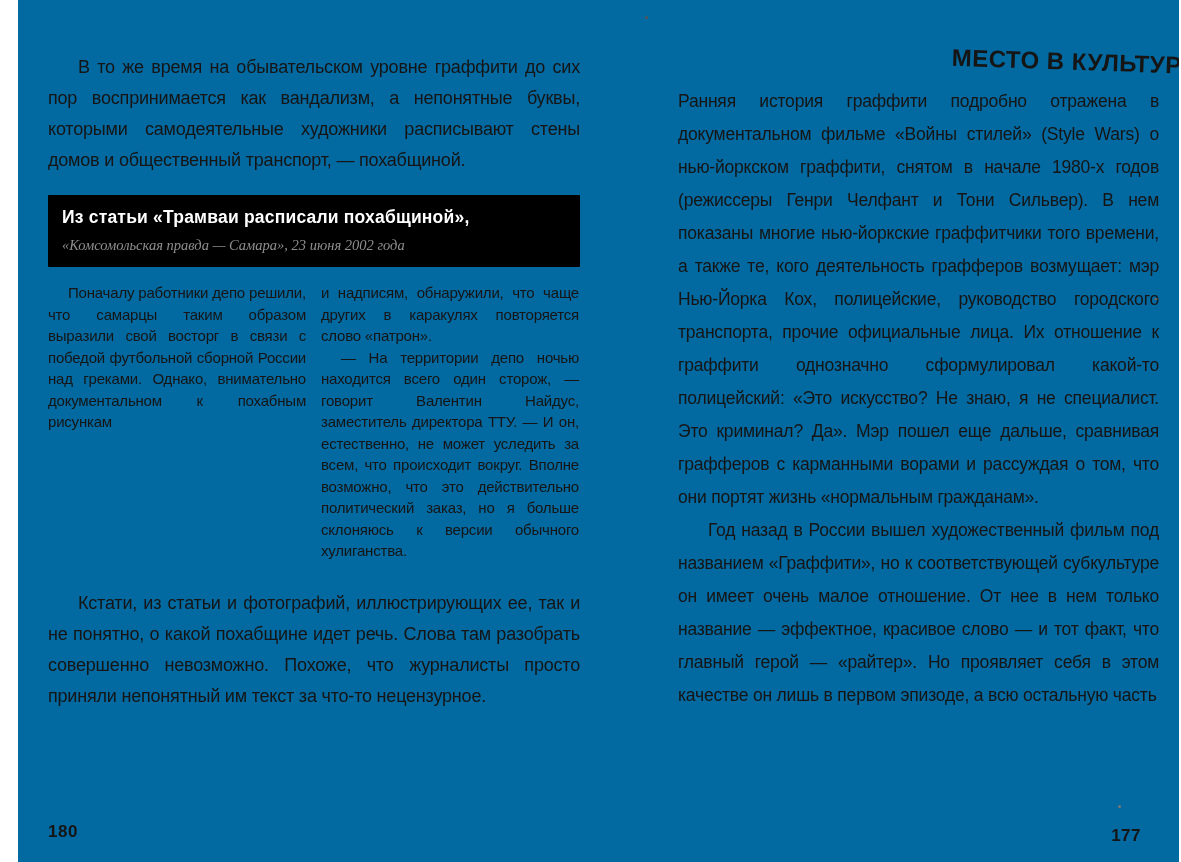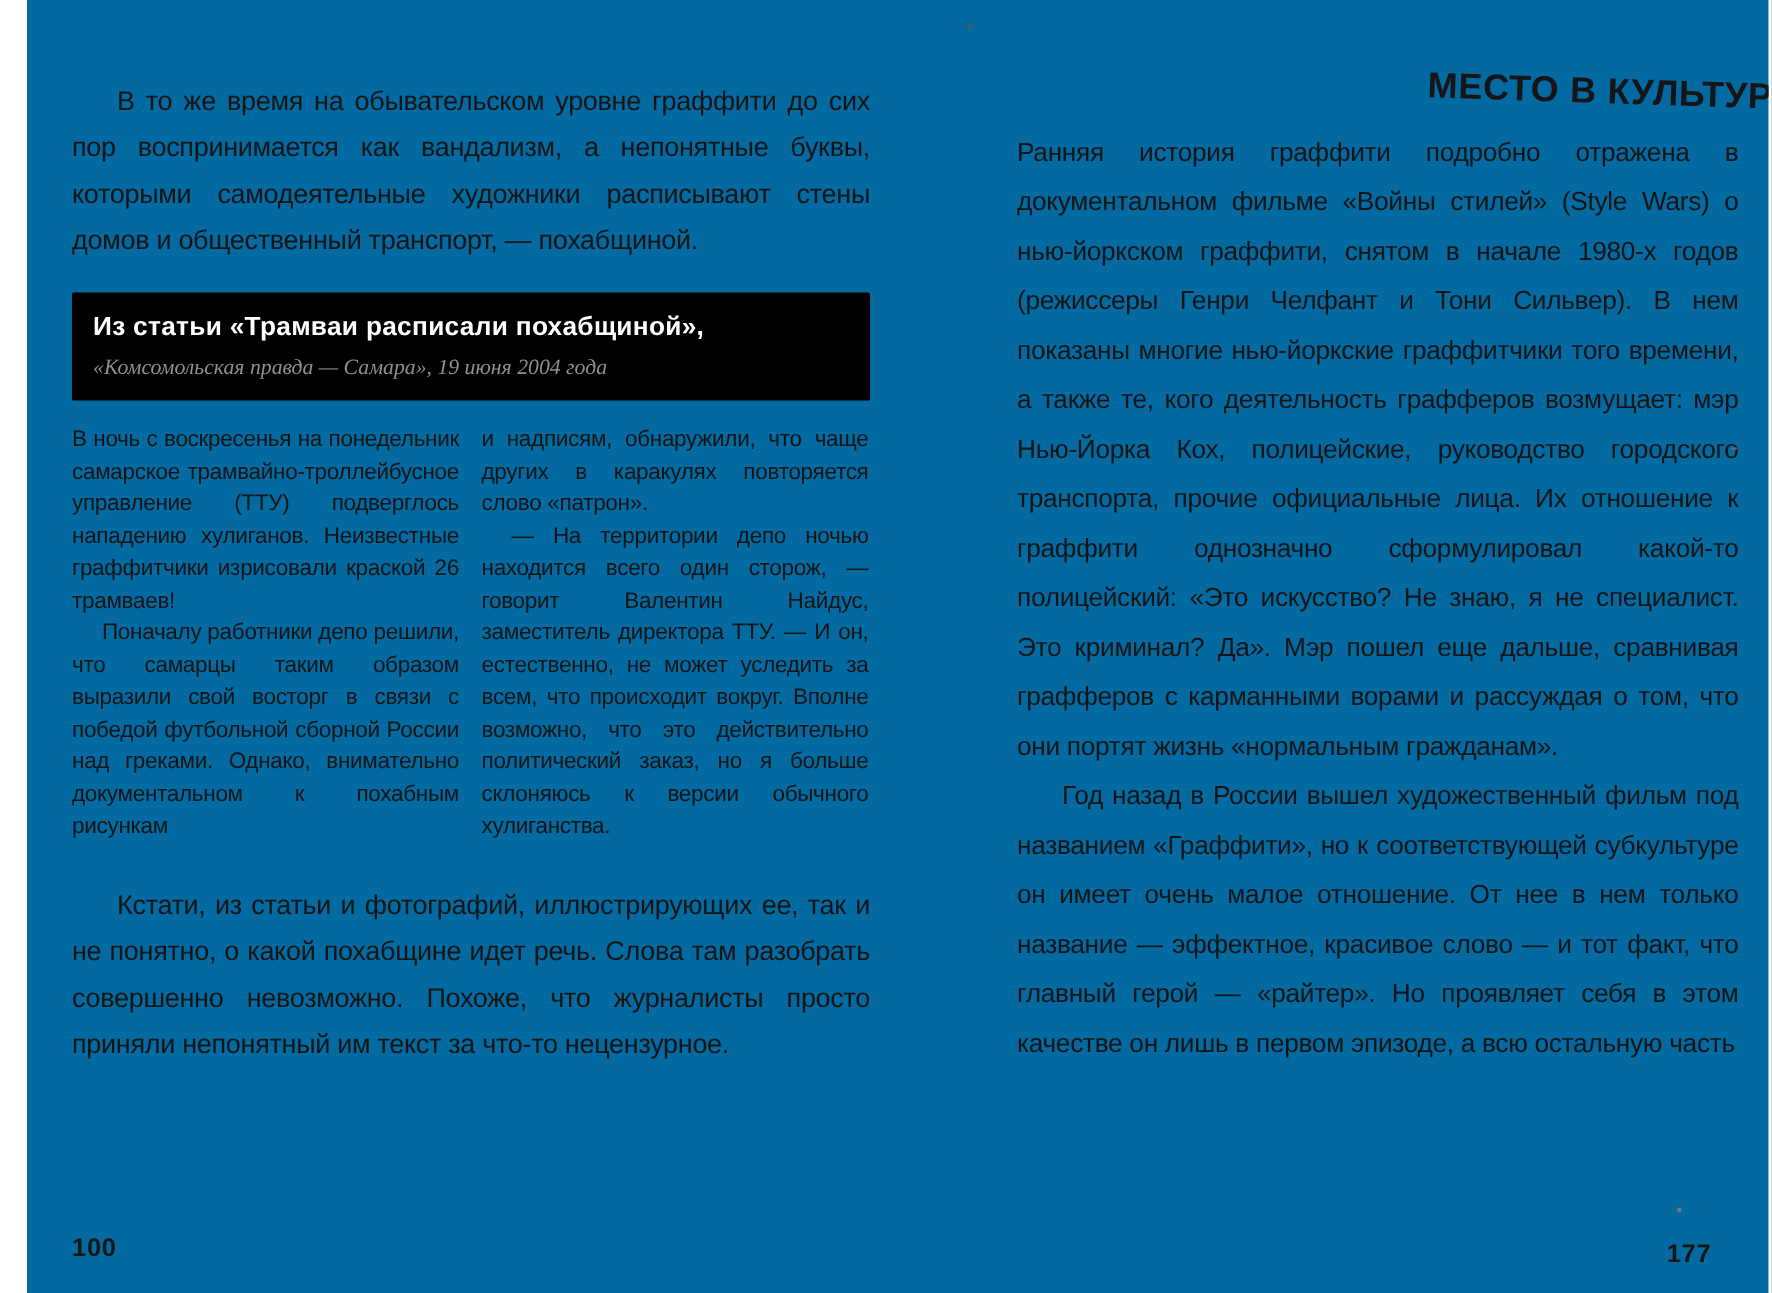--- a/index.html
+++ b/index.html
@@ -122,46 +122,45 @@
 <body>
 
 <div class="spread">
 
   <div class="page-left">
 
     <p class="intro-para">В то же время на обывательском уровне граффити до сих пор воспринимается как вандализм, а непонятные буквы, которыми самодеятельные художники расписывают стены домов и общественный транспорт, — похабщиной.</p>
 
     <div class="source-box">
       <div class="box-title">Из статьи «Трамваи расписали похабщиной»,</div>
-      <div class="box-subtitle">«Комсомольская правда — Самара», 19 июня 2004 года</div>
+      <div class="box-subtitle">«Комсомольская правда — Самара», 23 июня 2002 года</div>
     </div>
 
     <div class="article-columns">
       <div class="article-col">
-        <p>В ночь с воскресенья на понедельник самарское трамвайно-троллейбусное управление (ТТУ) подверглось нападению хулиганов. Неизвестные граффитчики изрисовали краской 26 трамваев!</p>
         <p class="indented">Поначалу работники депо решили, что самарцы таким образом выразили свой восторг в связи с победой футбольной сборной России над греками. Однако, внимательно документальном к похабным рисункам</p>
       </div>
       <div class="article-col">
         <p>и надписям, обнаружили, что чаще других в каракулях повторяется слово «патрон».</p>
         <p class="indented">— На территории депо ночью находится всего один сторож, — говорит Валентин Найдус, заместитель директора ТТУ. — И он, естественно, не может уследить за всем, что происходит вокруг. Вполне возможно, что это действительно политический заказ, но я больше склоняюсь к версии обычного хулиганства.</p>
       </div>
     </div>
 
     <p class="closing-para">Кстати, из статьи и фотографий, иллюстрирующих ее, так и не понятно, о какой похабщине идет речь. Слова там разобрать совершенно невозможно. Похоже, что журналисты просто приняли непонятный им текст за что-то нецензурное.</p>
   </div>
 
   <div class="page-right">
     <div class="section-header">МЕСТО В КУЛЬТУРЕ</div>
 
     <div class="right-body">
       <p>Ранняя история граффити подробно отражена в документальном фильме «Войны стилей» (Style Wars) о нью-йоркском граффити, снятом в начале 1980-х годов (режиссеры Генри Челфант и Тони Сильвер). В нем показаны многие нью-йоркские граффитчики того времени, а также те, кого деятельность графферов возмущает: мэр Нью-Йорка Кох, полицейские, руководство городского транспорта, прочие официальные лица. Их отношение к граффити однозначно сформулировал какой-то полицейский: «Это искусство? Не знаю, я не специалист. Это криминал? Да». Мэр пошел еще дальше, сравнивая графферов с карманными ворами и рассуждая о том, что они портят жизнь «нормальным гражданам».</p>
       <p class="indented">Год назад в России вышел художественный фильм под названием «Граффити», но к соответствующей субкультуре он имеет очень малое отношение. От нее в нем только название — эффектное, красивое слово — и тот факт, что главный герой — «райтер». Но проявляет себя в этом качестве он лишь в первом эпизоде, а всю остальную часть</p>
     </div>
   </div>
 
-  <div class="page-num page-num-left">100</div>
+  <div class="page-num page-num-left">180</div>
   <div class="page-num page-num-right">177</div>
 
   <div class="speck speck-1"></div>
   <div class="speck speck-2"></div>
   <div class="speck speck-3"></div>
 
 </div>
 
 </body></html>

